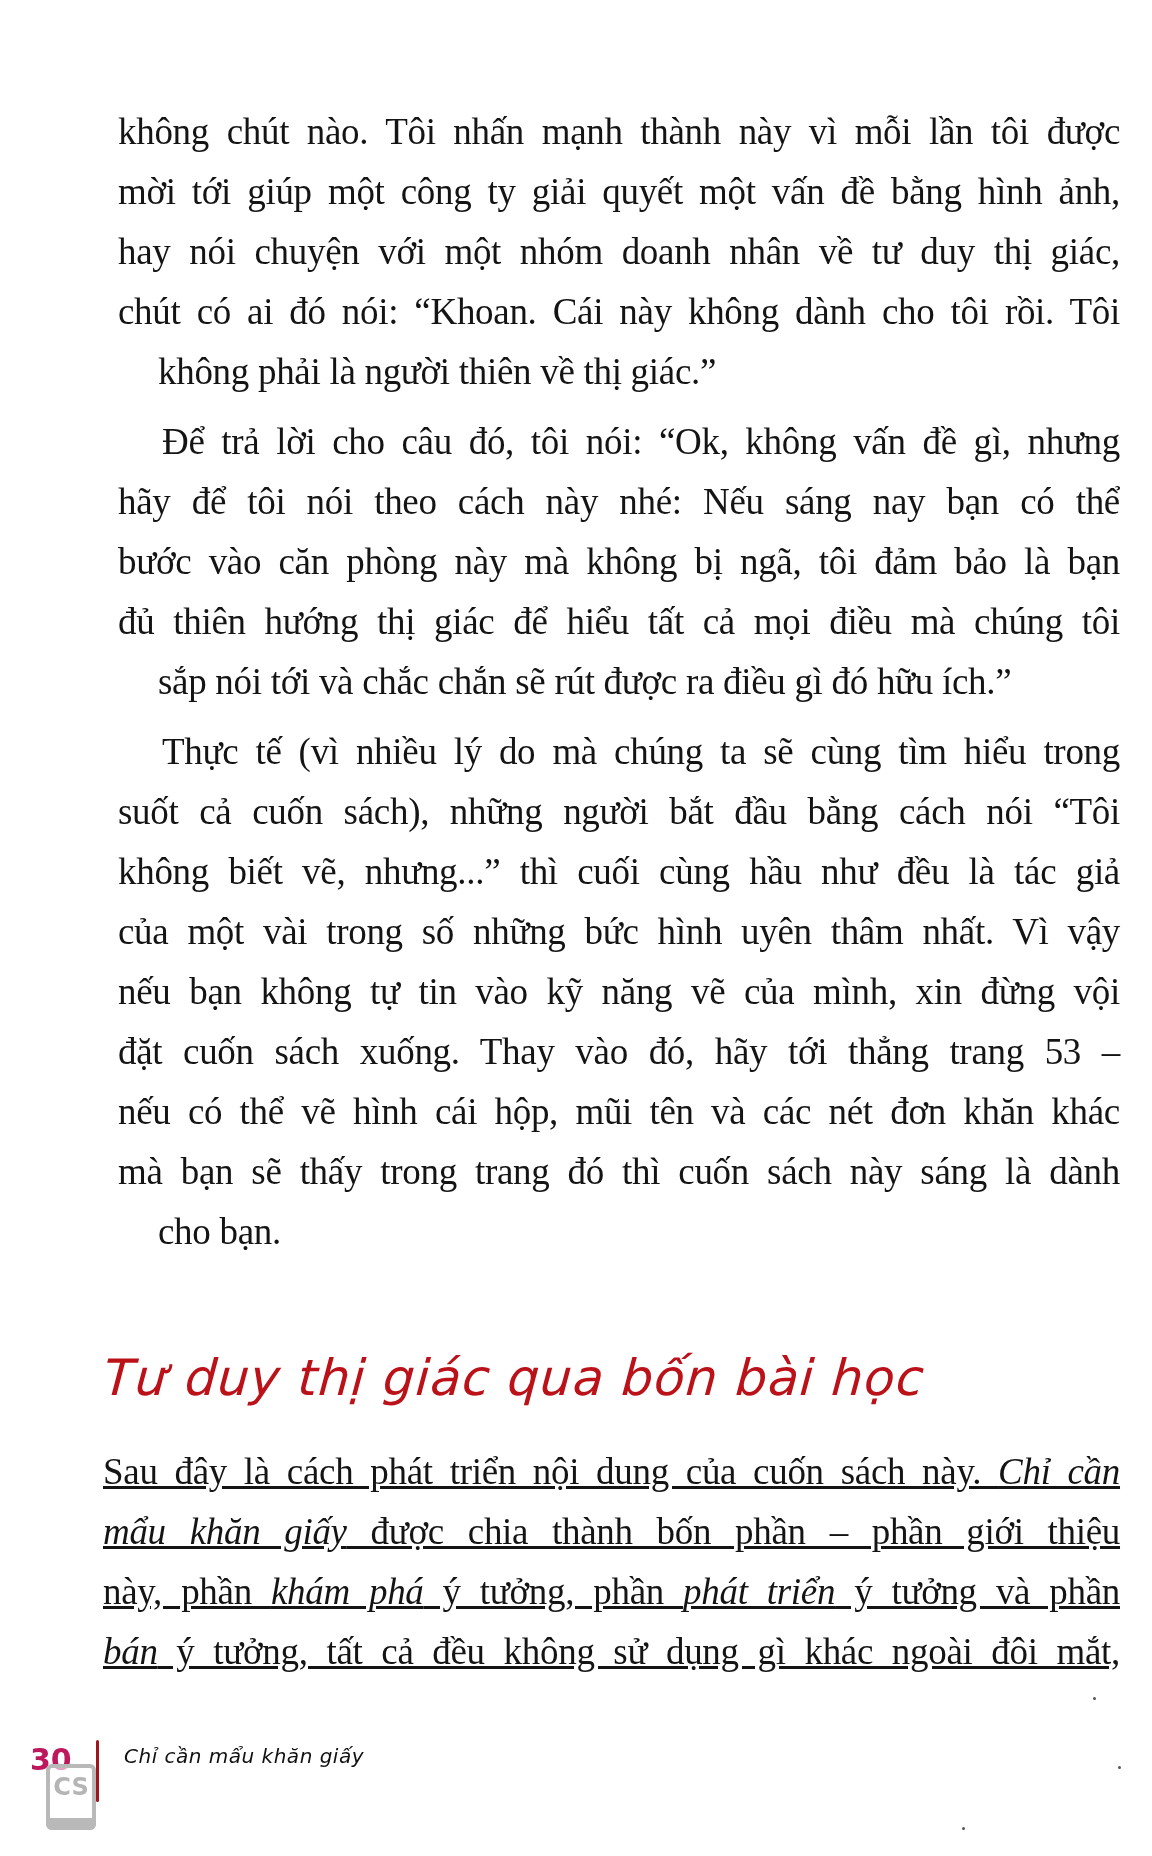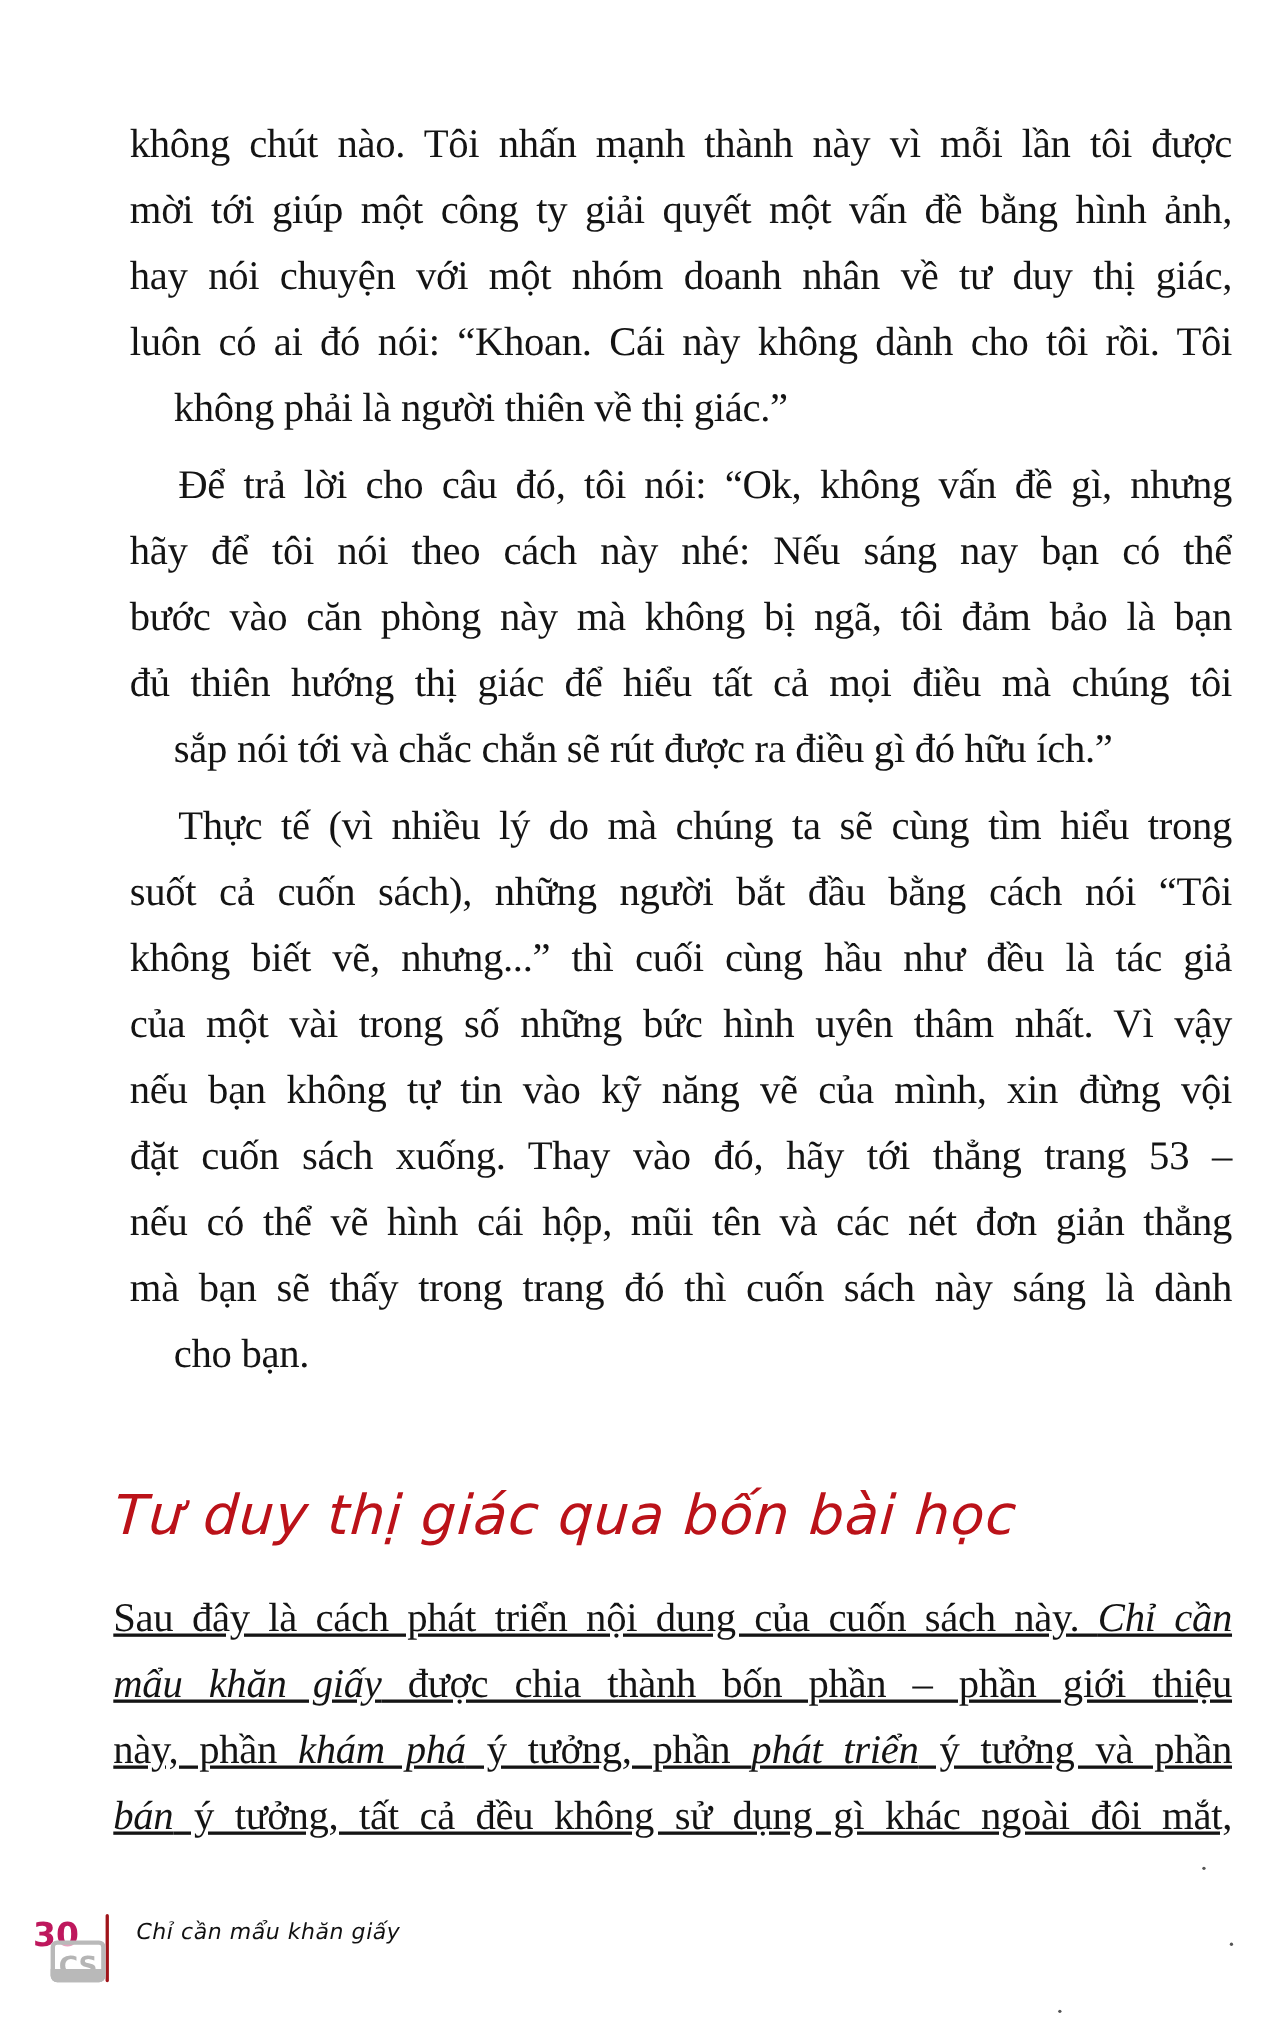--- a/index.html
+++ b/index.html
@@ -36,21 +36,21 @@
   .footer-bar {
     position: absolute; left: 96px; top: 1740px; width: 3px; height: 62px;
     background: #a0141a; border-radius: 2px;
   }
   .footer-title {
     position: absolute; left: 124px; top: 1744px;
     font-family: "DejaVu Sans", sans-serif; font-style: italic;
     font-size: 20px; color: #111; letter-spacing: 0.5px;
   }
   .cs-logo {
-    position: absolute; left: 46px; top: 1764px; width: 50px; height: 38px;
+    position: absolute; left: 46px; top: 1764px; width: 50px; height: 66px;
     border: 4px solid #b9b9b9; border-radius: 6px; box-sizing: border-box;
     background: rgba(255,255,255,0.6);
     font-family: "DejaVu Sans", sans-serif; font-weight: bold;
     color: #b5b5b5; font-size: 24px; line-height: 38px; text-align: center;
   }
   .cs-logo::after {
     content: ""; position: absolute; left: -4px; right: -4px; bottom: -4px; height: 12px;
     background: #b9b9b9; border-radius: 0 0 6px 6px;
   }
   .cs-text {
@@ -62,40 +62,40 @@
 </style>
 </head>
 <body>
 
 <div class="page">
 
   <div>
     <div class="line" style="top:110px">không chút nào. Tôi nhấn mạnh thành này vì mỗi lần tôi được</div>
     <div class="line" style="top:170px">mời tới giúp một công ty giải quyết một vấn đề bằng hình ảnh,</div>
     <div class="line" style="top:230px">hay nói chuyện với một nhóm doanh nhân về tư duy thị giác,</div>
-    <div class="line" style="top:290px">luôn có ai đó nói: “Khoan. Cái này không dành cho tôi rồi. Tôi</div>
+    <div class="line" style="top:290px">chút có ai đó nói: “Khoan. Cái này không dành cho tôi rồi. Tôi</div>
     <div class="line last" style="top:350px">không phải là người thiên về thị giác.”</div>
   </div>
 
   <div>
     <div class="line indent" style="top:420px">Để trả lời cho câu đó, tôi nói: “Ok, không vấn đề gì, nhưng</div>
     <div class="line" style="top:480px">hãy để tôi nói theo cách này nhé: Nếu sáng nay bạn có thể</div>
     <div class="line" style="top:540px">bước vào căn phòng này mà không bị ngã, tôi đảm bảo là bạn</div>
     <div class="line" style="top:600px">đủ thiên hướng thị giác để hiểu tất cả mọi điều mà chúng tôi</div>
     <div class="line last" style="top:660px">sắp nói tới và chắc chắn sẽ rút được ra điều gì đó hữu ích.”</div>
   </div>
 
   <div>
     <div class="line indent" style="top:730px">Thực tế (vì nhiều lý do mà chúng ta sẽ cùng tìm hiểu trong</div>
     <div class="line" style="top:790px">suốt cả cuốn sách), những người bắt đầu bằng cách nói “Tôi</div>
     <div class="line" style="top:850px">không biết vẽ, nhưng...” thì cuối cùng hầu như đều là tác giả</div>
     <div class="line" style="top:910px">của một vài trong số những bức hình uyên thâm nhất. Vì vậy</div>
     <div class="line" style="top:970px">nếu bạn không tự tin vào kỹ năng vẽ của mình, xin đừng vội</div>
     <div class="line" style="top:1030px">đặt cuốn sách xuống. Thay vào đó, hãy tới thẳng trang 53 –</div>
-    <div class="line" style="top:1090px">nếu có thể vẽ hình cái hộp, mũi tên và các nét đơn giản thẳng</div>
+    <div class="line" style="top:1090px">nếu có thể vẽ hình cái hộp, mũi tên và các nét đơn khăn khác</div>
     <div class="line" style="top:1150px">mà bạn sẽ thấy trong trang đó thì cuốn sách này sáng là dành</div>
     <div class="line last" style="top:1210px">cho bạn.</div>
   </div>
 
   <div class="heading">Tư duy thị giác qua bốn bài học</div>
 
   <div>
     <div class="line sec" style="top:1450px"><span>Sau đây là cách phát triển nội dung của cuốn sách này. </span><span class="it">Chỉ cần</span></div>
     <div class="line sec" style="top:1510px"><span class="it">mẩu khăn giấy</span><span> được chia thành bốn phần – phần giới thiệu</span></div>
     <div class="line sec" style="top:1570px"><span>này, phần </span><span class="it">khám phá</span><span> ý tưởng, phần </span><span class="it">phát triển</span><span> ý tưởng và phần</span></div>

